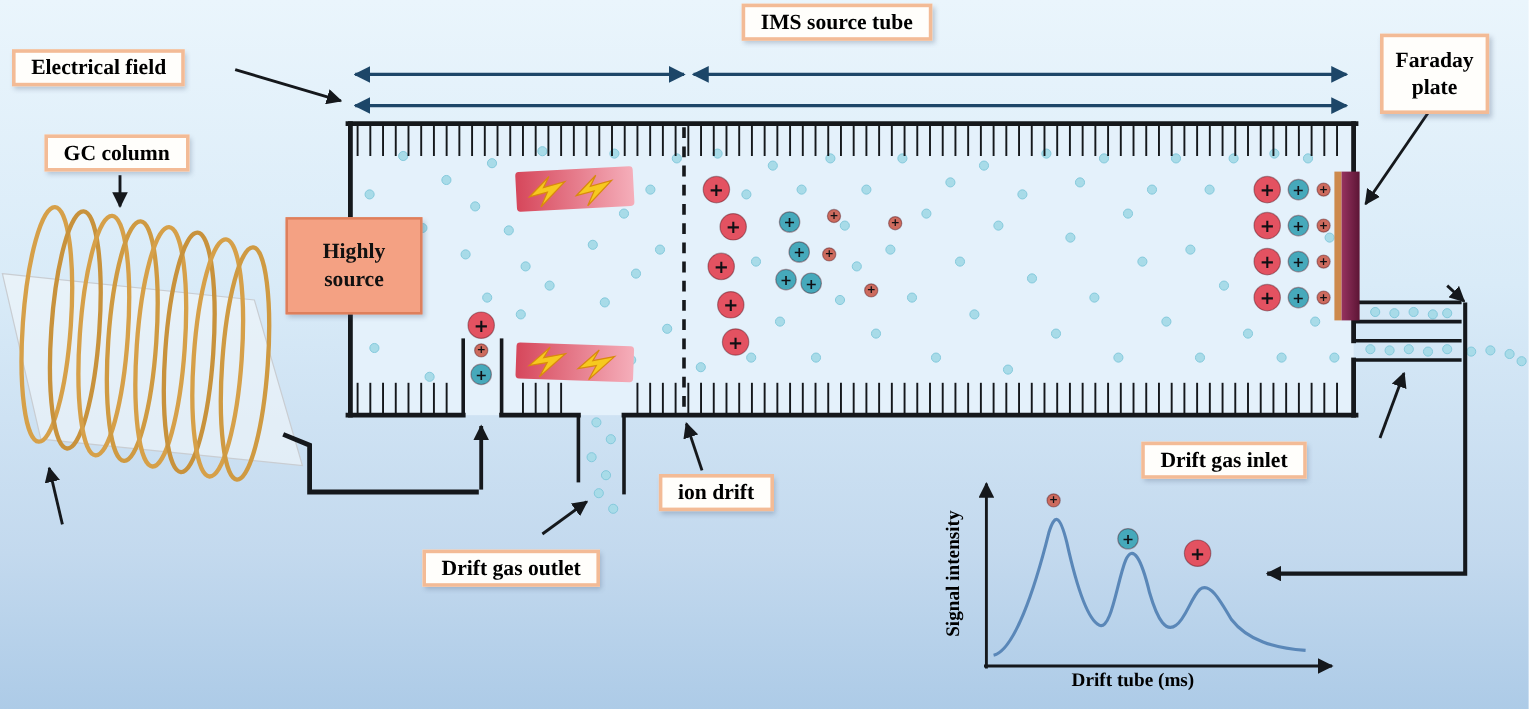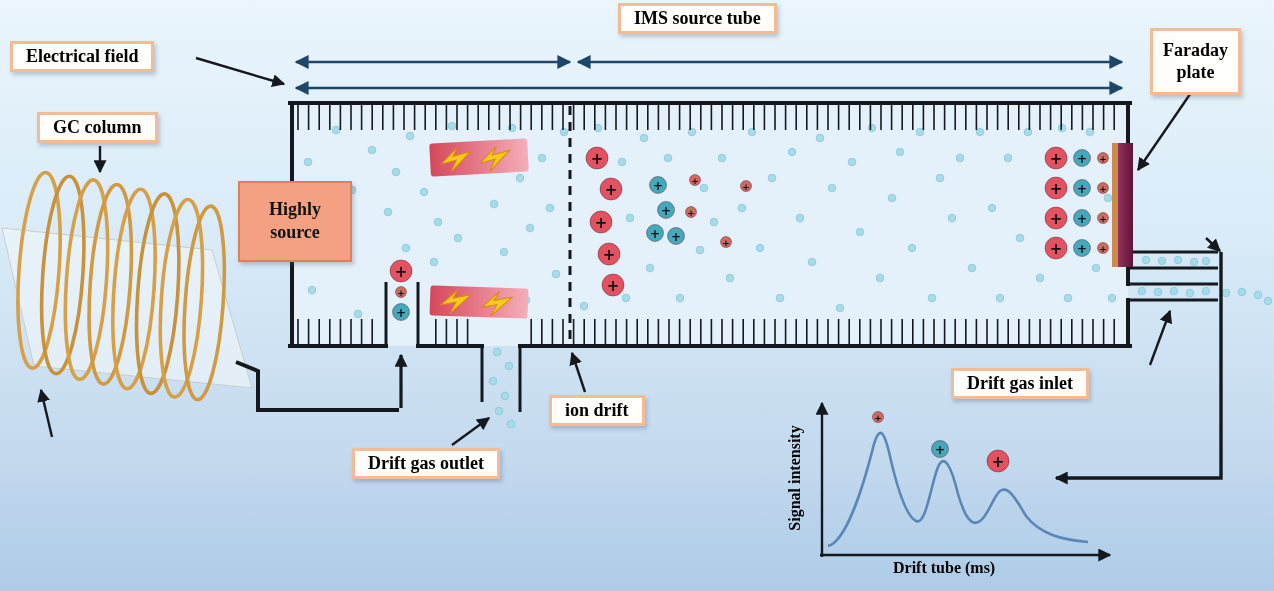--- a/index.html
+++ b/index.html
@@ -470,21 +470,21 @@
   <div class="label" style="left:10px;top:41px">Electrical field</div>
   <div class="label" style="left:37px;top:112px">GC column</div>
 
   <div class="label two" style="left:1150px;top:28px">
     <div>Faraday</div>
     <div>plate</div>
   </div>
 
 
   <div class="label" style="left:549px;top:395px">ion drift</div>
-  <div class="label" style="left:352px;top:448px">Drift gas outlet</div>
+  <div class="label" style="left:352px;top:458px">Drift gas outlet</div>
   <div class="label" style="left:951px;top:368px">Drift gas inlet</div>
 
   <div class="tritium" style="left:238px;top:181px">
     <div>Highly</div>
     <div>source</div>
   </div>
 
   <div class="axis ylabel">Signal intensity</div>
   <div class="axis" style="left:893px;top:559px">Drift tube (ms)</div>
 

